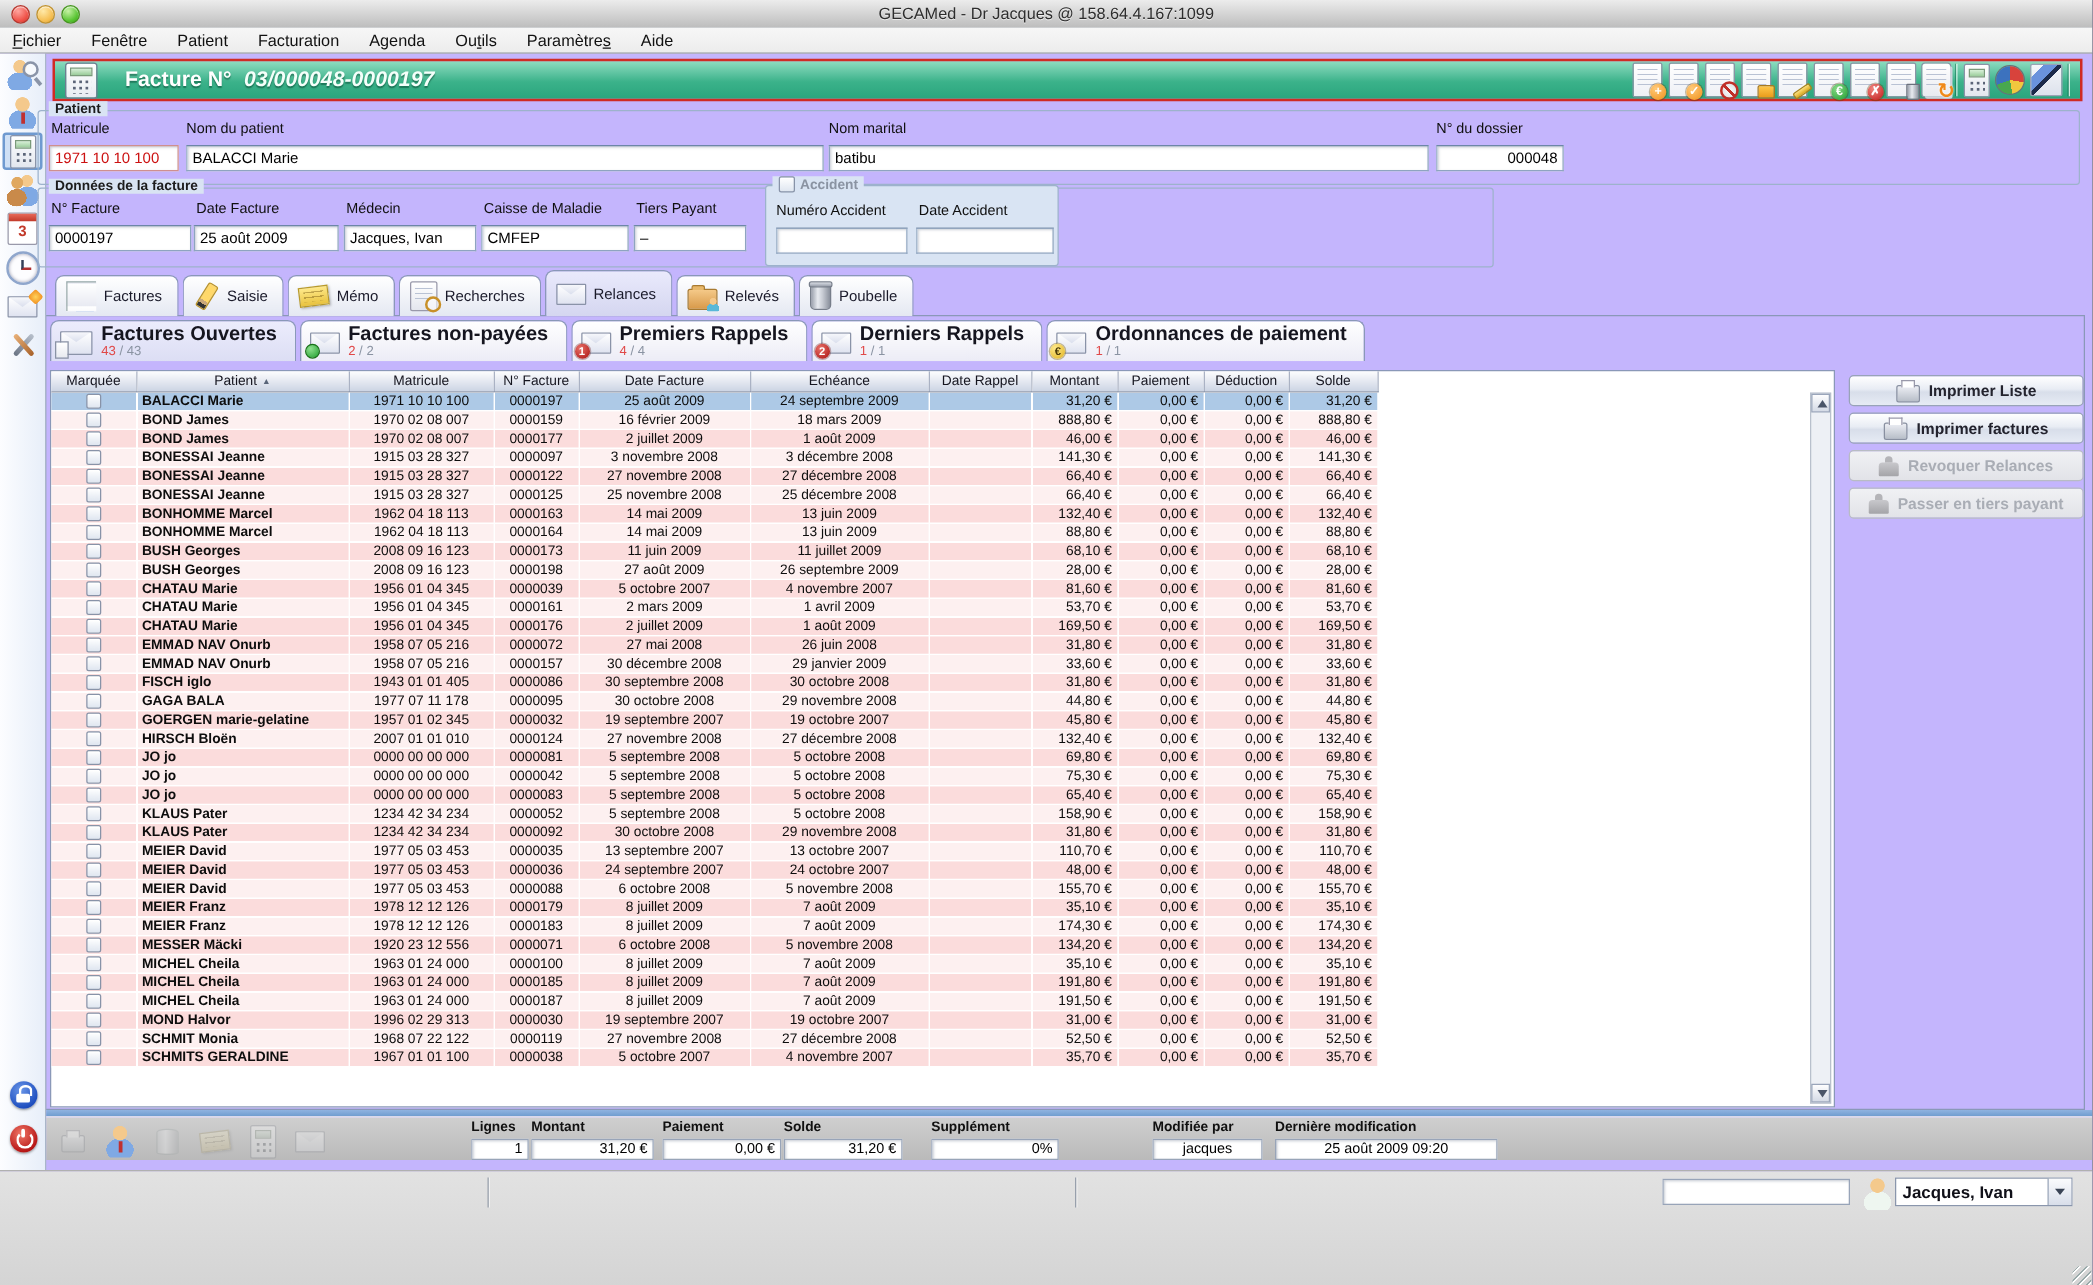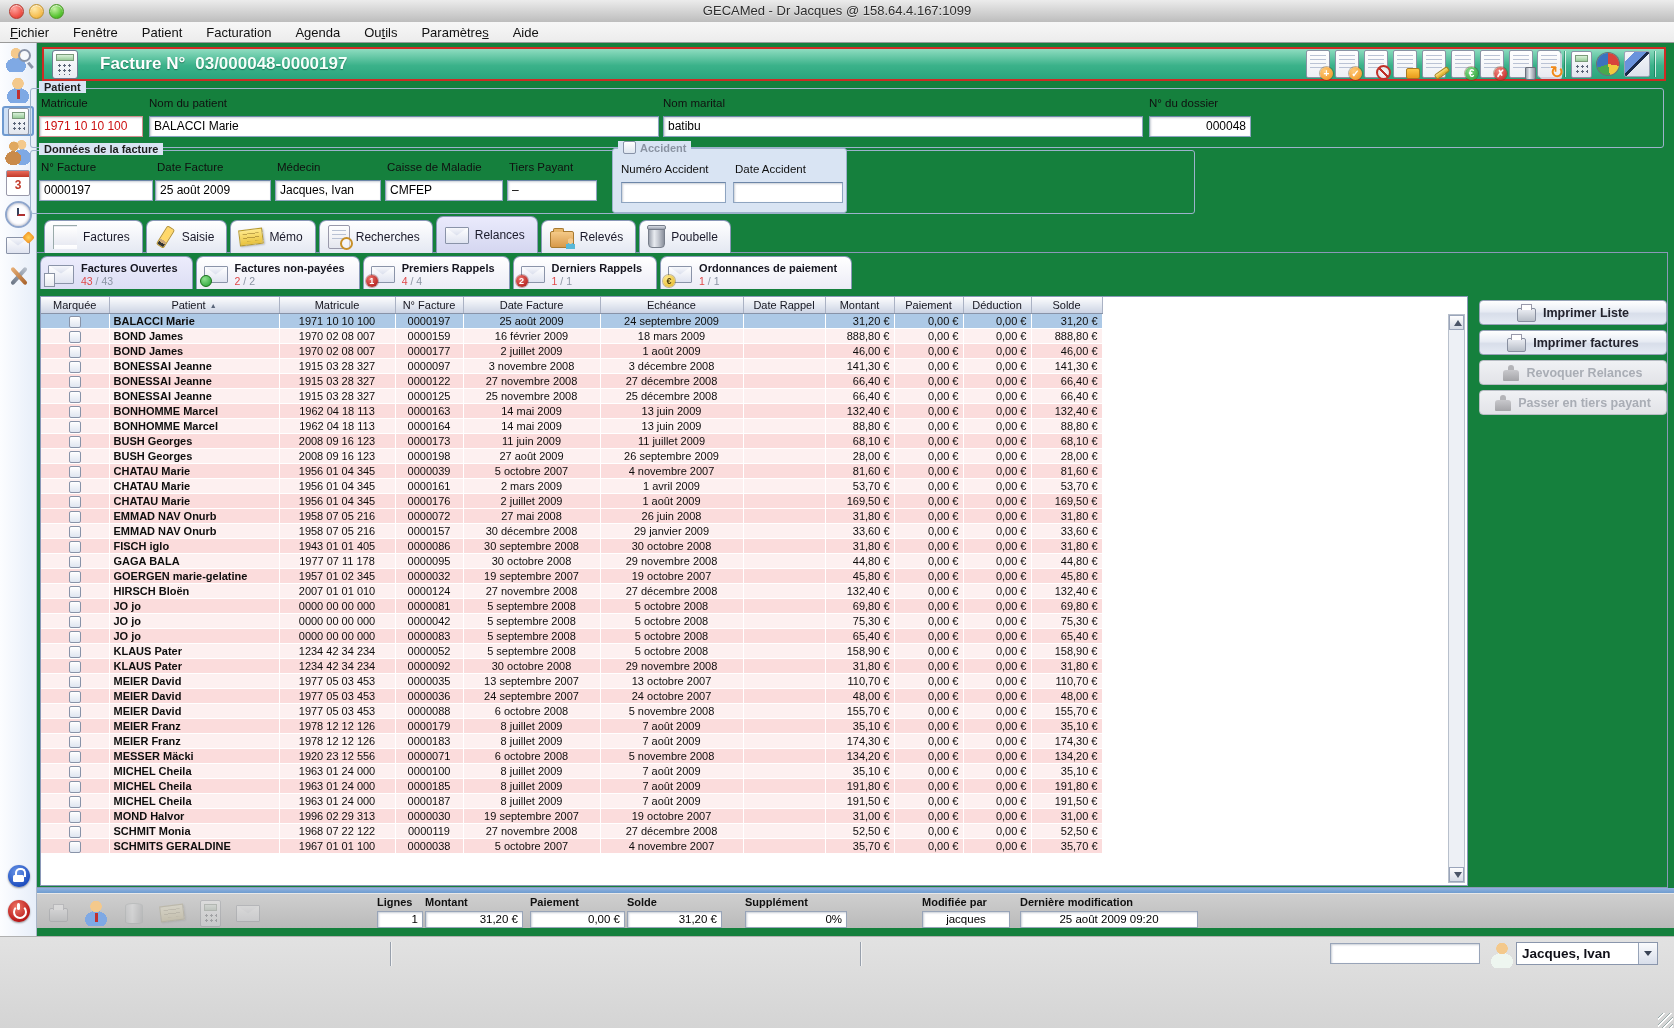--- a/index.html
+++ b/index.html
@@ -12,37 +12,37 @@
   .tl.red{left:9px;background:radial-gradient(circle at 35% 30%,#ffa49e,#ee4f45 65%,#c33b32);border:1px solid #b5372e;}
   .tl.yellow{left:29px;background:radial-gradient(circle at 35% 30%,#ffe9a8,#f5bd4f 65%,#d29b2c);border:1px solid #c0922f;}
   .tl.green{left:49px;background:radial-gradient(circle at 35% 30%,#c6f2a4,#55c32f 65%,#3f9c1f);border:1px solid #46951f;}
   #win-title{position:absolute;left:0;right:0;top:3px;text-align:center;font-size:13px;color:#2d2d2d;text-shadow:0 1px 0 rgba(255,255,255,.6);}
   
   #menubar{position:absolute;left:0;top:22px;width:100%;height:21px;background:linear-gradient(#f7f7f7,#ececec);
     border-bottom:1px solid #9a9a9a;display:flex;align-items:center;padding-left:10px;box-sizing:border-box;gap:24px;}
   .menu-item{font-size:13px;color:#111;white-space:nowrap;}
   .menu-item .mn{text-decoration:underline;}
   
-  #content{position:absolute;left:0;top:43px;right:0;bottom:0;background:#15803d;}
+  #content{position:absolute;left:0;top:43px;right:0;bottom:0;background:#c4b5fd;}
   #sidebar{position:absolute;left:0;top:0;width:37px;height:893px;background:linear-gradient(90deg,#fcfdff,#e7eef9);
     border-right:1px solid #a9b6c9;box-sizing:border-box;}
   .side-item{width:32px;height:30px;margin:1px auto 0;display:flex;align-items:center;justify-content:center;border-radius:3px;}
   .side-item.selected{border:2px solid #6f9ad0;background:#cfe0f5;box-sizing:border-box;}
   .side-bottom{position:absolute;left:0;width:37px;display:flex;justify-content:center;}
   
   #factbar{position:absolute;left:42px;top:4px;width:1624px;height:34px;border:2px solid #cf2b24;
     background:linear-gradient(#8edcc0,#3bb28a 55%,#2aa57d);display:flex;align-items:center;box-sizing:border-box;}
   .facture-badge{width:24px;height:27px;margin-left:8px;background:linear-gradient(#ffffff,#e8ecf2);
     border:1px solid #6e7d92;border-radius:3px;position:relative;flex:none;}
   .facture-badge::before{content:"";position:absolute;left:3px;right:3px;top:3px;height:5px;
     background:linear-gradient(#d8f0d8,#9acc9a);border:1px solid #7a9a7a;}
   .facture-badge::after{content:"";position:absolute;left:4px;right:4px;top:12px;bottom:3px;
     background-image:radial-gradient(#5a6477 1px,transparent 1.3px);background-size:5px 5px;}
   #fact-title{margin-left:22px;font-size:17px;font-weight:700;color:#fff;text-shadow:0 1px 1px rgba(0,60,40,.5);}
-  #fact-num{margin-left:10px;font-size:17px;font-weight:700;color:#f4fffa;text-shadow:0 1px 1px rgba(0,60,40,.5);}
+  #fact-num{margin-left:10px;font-size:17px;font-weight:700;font-style:italic;color:#f4fffa;text-shadow:0 1px 1px rgba(0,60,40,.5);}
   #fact-toolbar{margin-left:auto;margin-right:8px;display:flex;align-items:center;gap:5px;}
   #fact-toolbar .separator{width:1px;height:26px;background:rgba(255,255,255,.75);box-shadow:-1px 0 0 rgba(0,90,60,.45);}
   
   .group{position:absolute;border:1px solid #9db2cc;border-radius:3px;}
   .group .legend{position:absolute;top:-8px;left:8px;background:#d9e4f3;padding:0 5px;font-size:11px;font-weight:700;color:#1c1c1c;}
   #grp-patient{left:30px;top:45px;width:1632px;height:58px;}
   #grp-facture{left:30px;top:107px;width:1163px;height:62px;}
   #grp-accident{left:612px;top:105px;width:233px;height:63px;background:#d9e4f3;}
   #grp-accident .legend{color:#8a93a2;display:flex;align-items:center;gap:4px;left:5px;}
   .flabel{position:absolute;font-size:11.5px;color:#101010;white-space:nowrap;}
@@ -58,21 +58,21 @@
   #tabbar{position:absolute;left:44px;top:177px;height:33px;display:flex;align-items:flex-end;gap:3px;}
   .tab{display:flex;align-items:center;gap:6px;padding:4px 12px 4px 8px;font-size:12px;font-weight:400;color:#1a1a2a;
     background:linear-gradient(#ffffff,#e4e8f2);border:1px solid #8a98b8;border-bottom:none;border-radius:7px 7px 0 0;height:24px;}
   .tab.selected{background:linear-gradient(#eaeafc,#d4d6f0);height:28px;}
   #subtabbar{position:absolute;left:40px;top:213px;display:flex;align-items:flex-end;gap:3px;}
   .subtab{display:grid;grid-template-columns:auto auto;grid-template-rows:auto auto;column-gap:7px;
     padding:4px 14px 2px 7px;background:linear-gradient(#ffffff,#ececf6);border:1px solid #8a98b8;border-bottom:none;
     border-radius:7px 7px 0 0;height:33px;box-sizing:border-box;}
   .subtab.selected{background:linear-gradient(#ececfc,#dcdef4);}
   .subtab .icon{grid-row:1/3;align-self:center;}
-  .subtab-label{grid-column:2;font-size:11px;font-weight:700;color:#15151f;line-height:14px;}
+  .subtab-label{grid-column:2;font-size:16px;font-weight:700;color:#15151f;line-height:14px;}
   .subtab-counts{grid-column:2;font-size:10.5px;line-height:11px;}
   .subtab-counts .ca{color:#e04848;}
   .subtab-counts .sep,.subtab-counts .cb{color:#8a93a2;}
   
   #table-panel{position:absolute;left:40px;top:253px;width:1428px;height:590px;background:#fff;border:1px solid #8a98b8;box-sizing:border-box;overflow:hidden;}
   table{border-collapse:collapse;table-layout:fixed;width:1061px;}
   th{height:16px;font-size:11px;font-weight:400;color:#15151f;background:linear-gradient(#fdfdfe,#ccd4e4);
     border-right:1px solid #aab2c4;border-bottom:1px solid #8893a8;padding:0 3px;white-space:nowrap;overflow:hidden;}
   th.sorted::after{content:"▲";font-size:7px;color:#596579;margin-left:4px;vertical-align:1px;}
   td{height:15px;font-size:11px;color:#0d0d0d;padding:0 4px;border-right:1px solid #fff;border-bottom:1px solid #fff;

